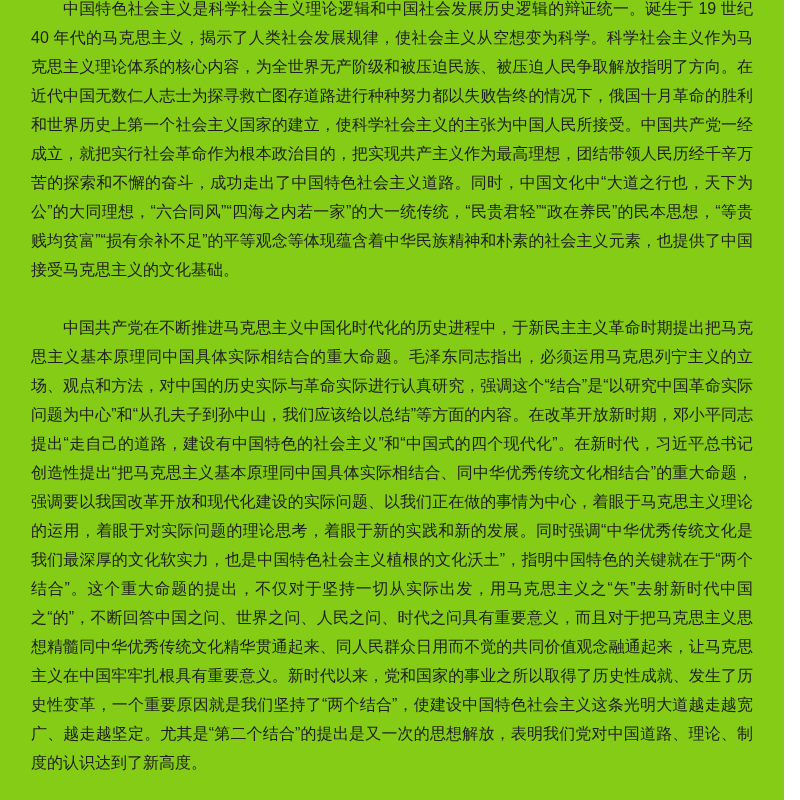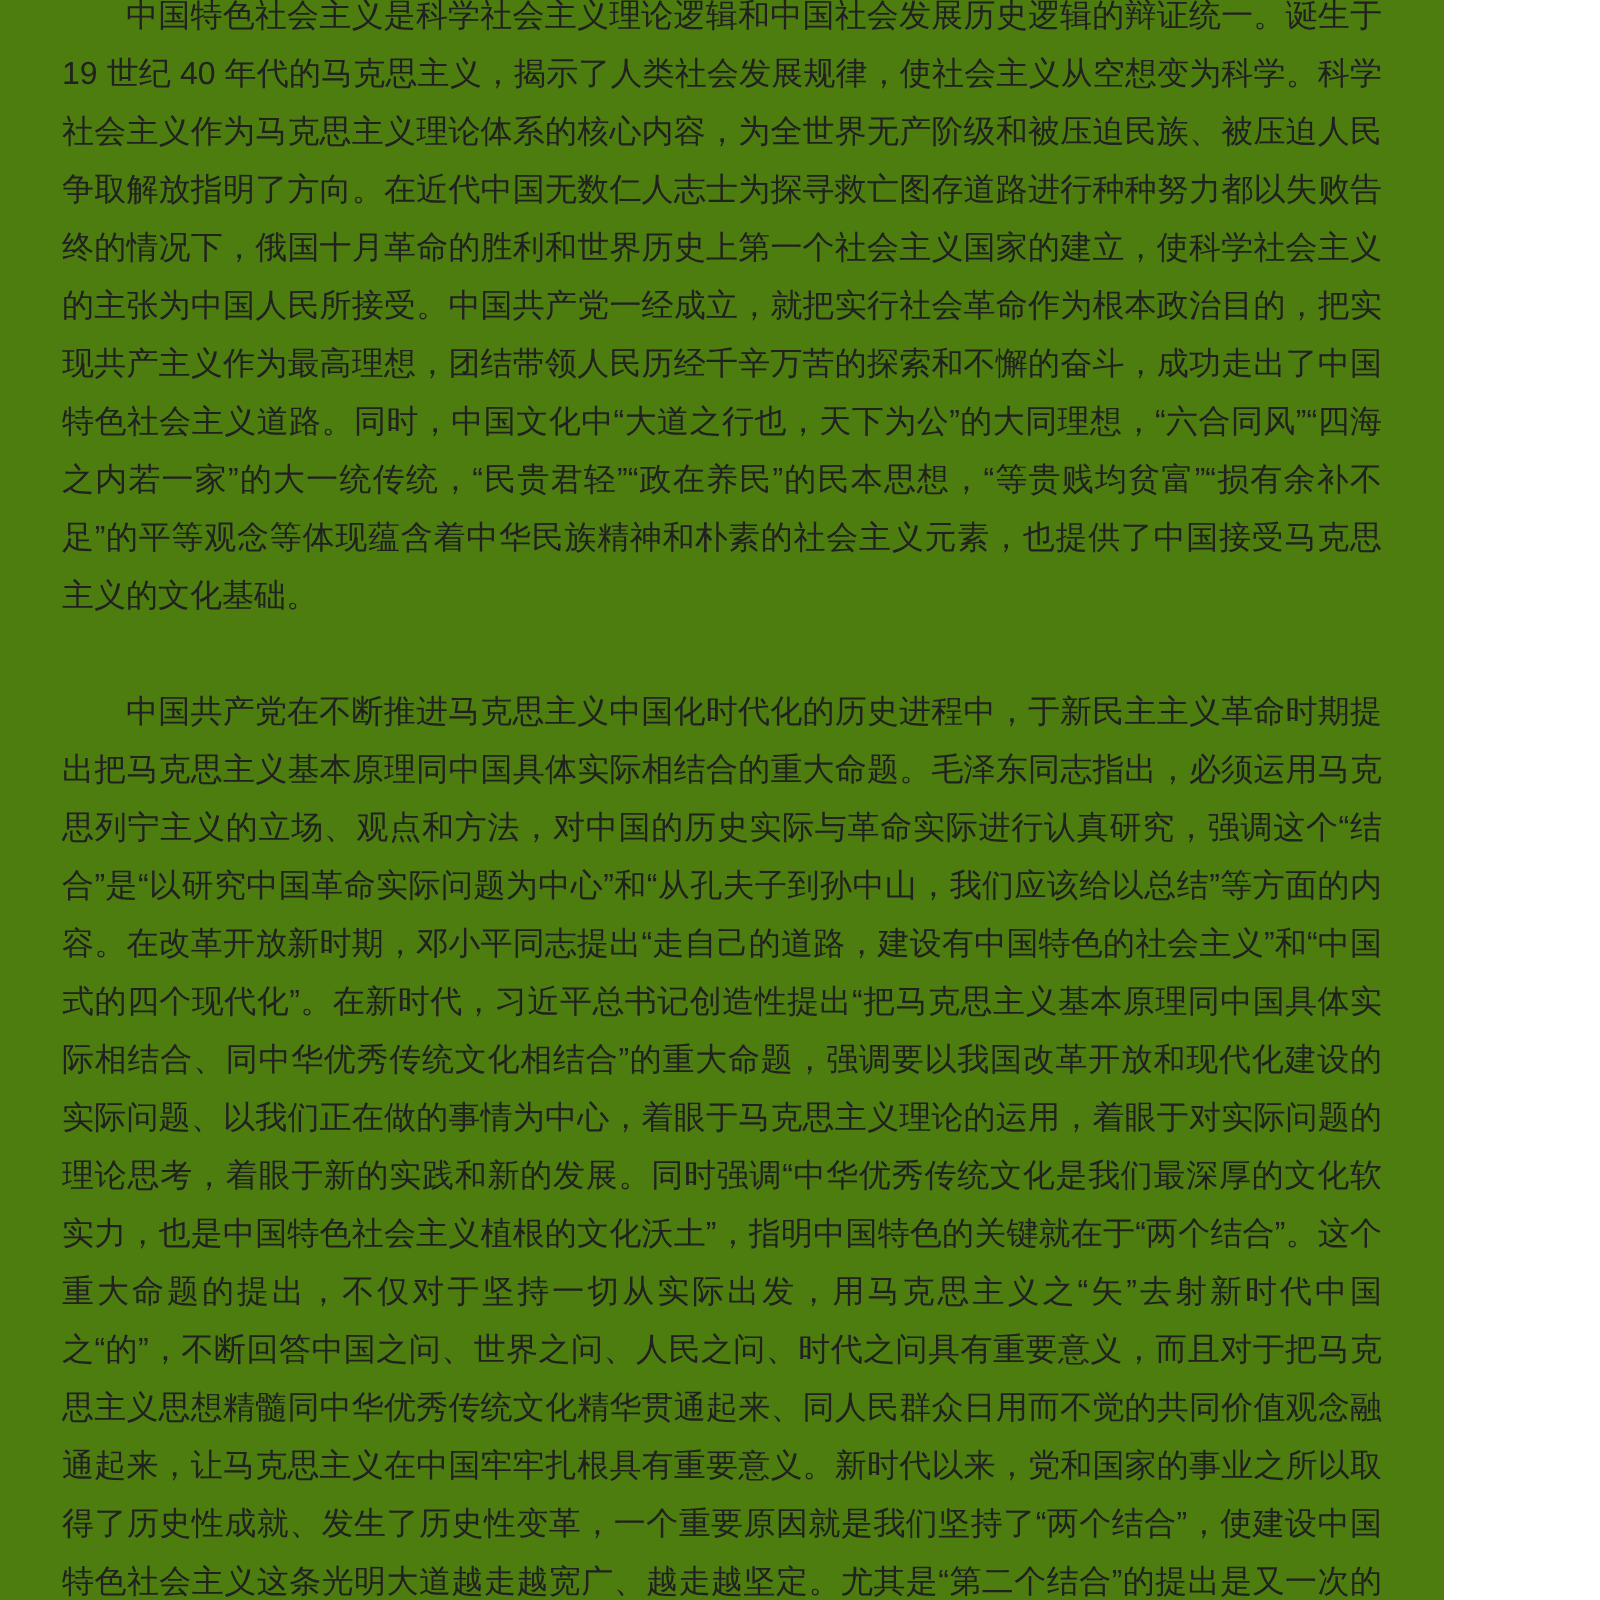--- a/index.html
+++ b/index.html
@@ -2,23 +2,23 @@
 <html><head>
 <meta charset="utf-8">
 <style>
   html, body {
     margin: 0;
     padding: 0;
     background: #ffffff;
   }
   .page {
     position: relative;
-    width: 722px;
+    width: 784px;
     height: 800px;
-    background: #4d7c0f;
+    background: #84cc16;
     overflow: hidden;
     box-sizing: border-box;
     padding: 0 31px;
     font-family: "Liberation Sans", "DejaVu Sans", sans-serif;
   }
   .doc-text {
     font-size: 16px;
     line-height: 29px;
     color: #212121;
     text-align: justify;

